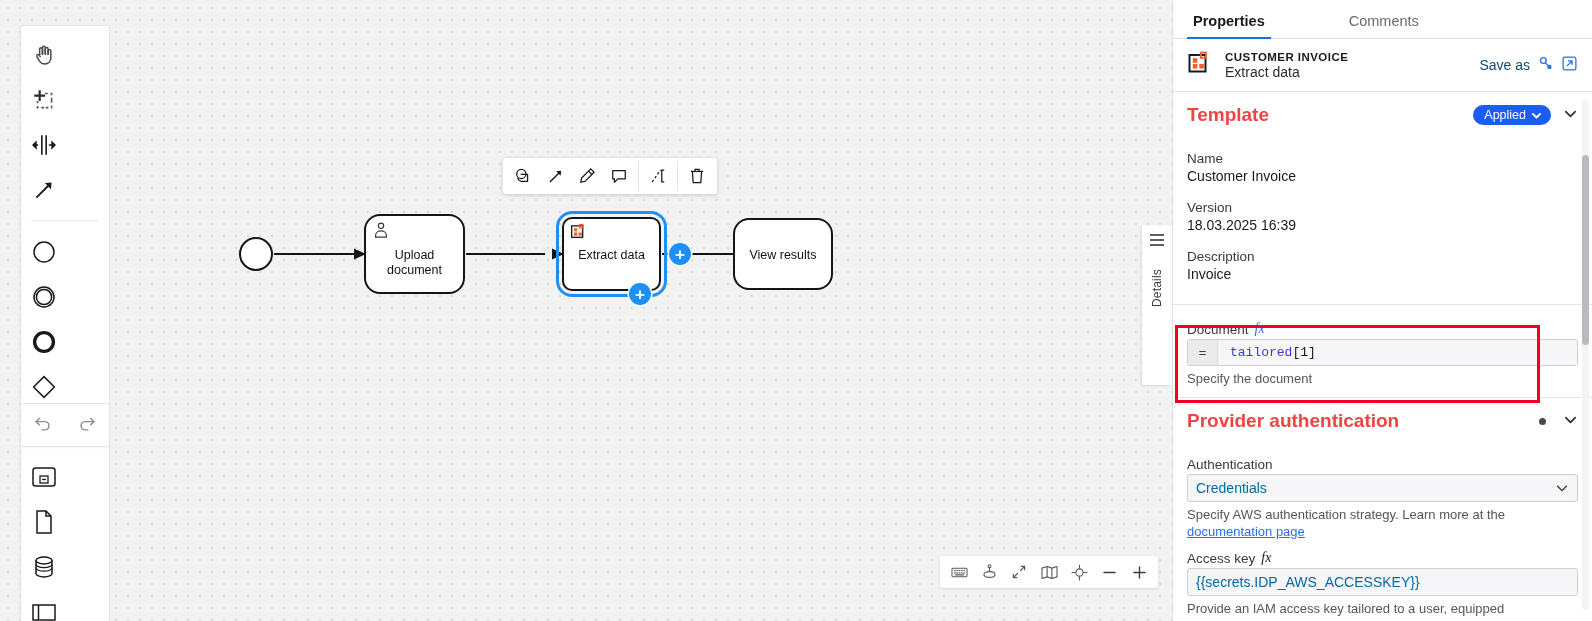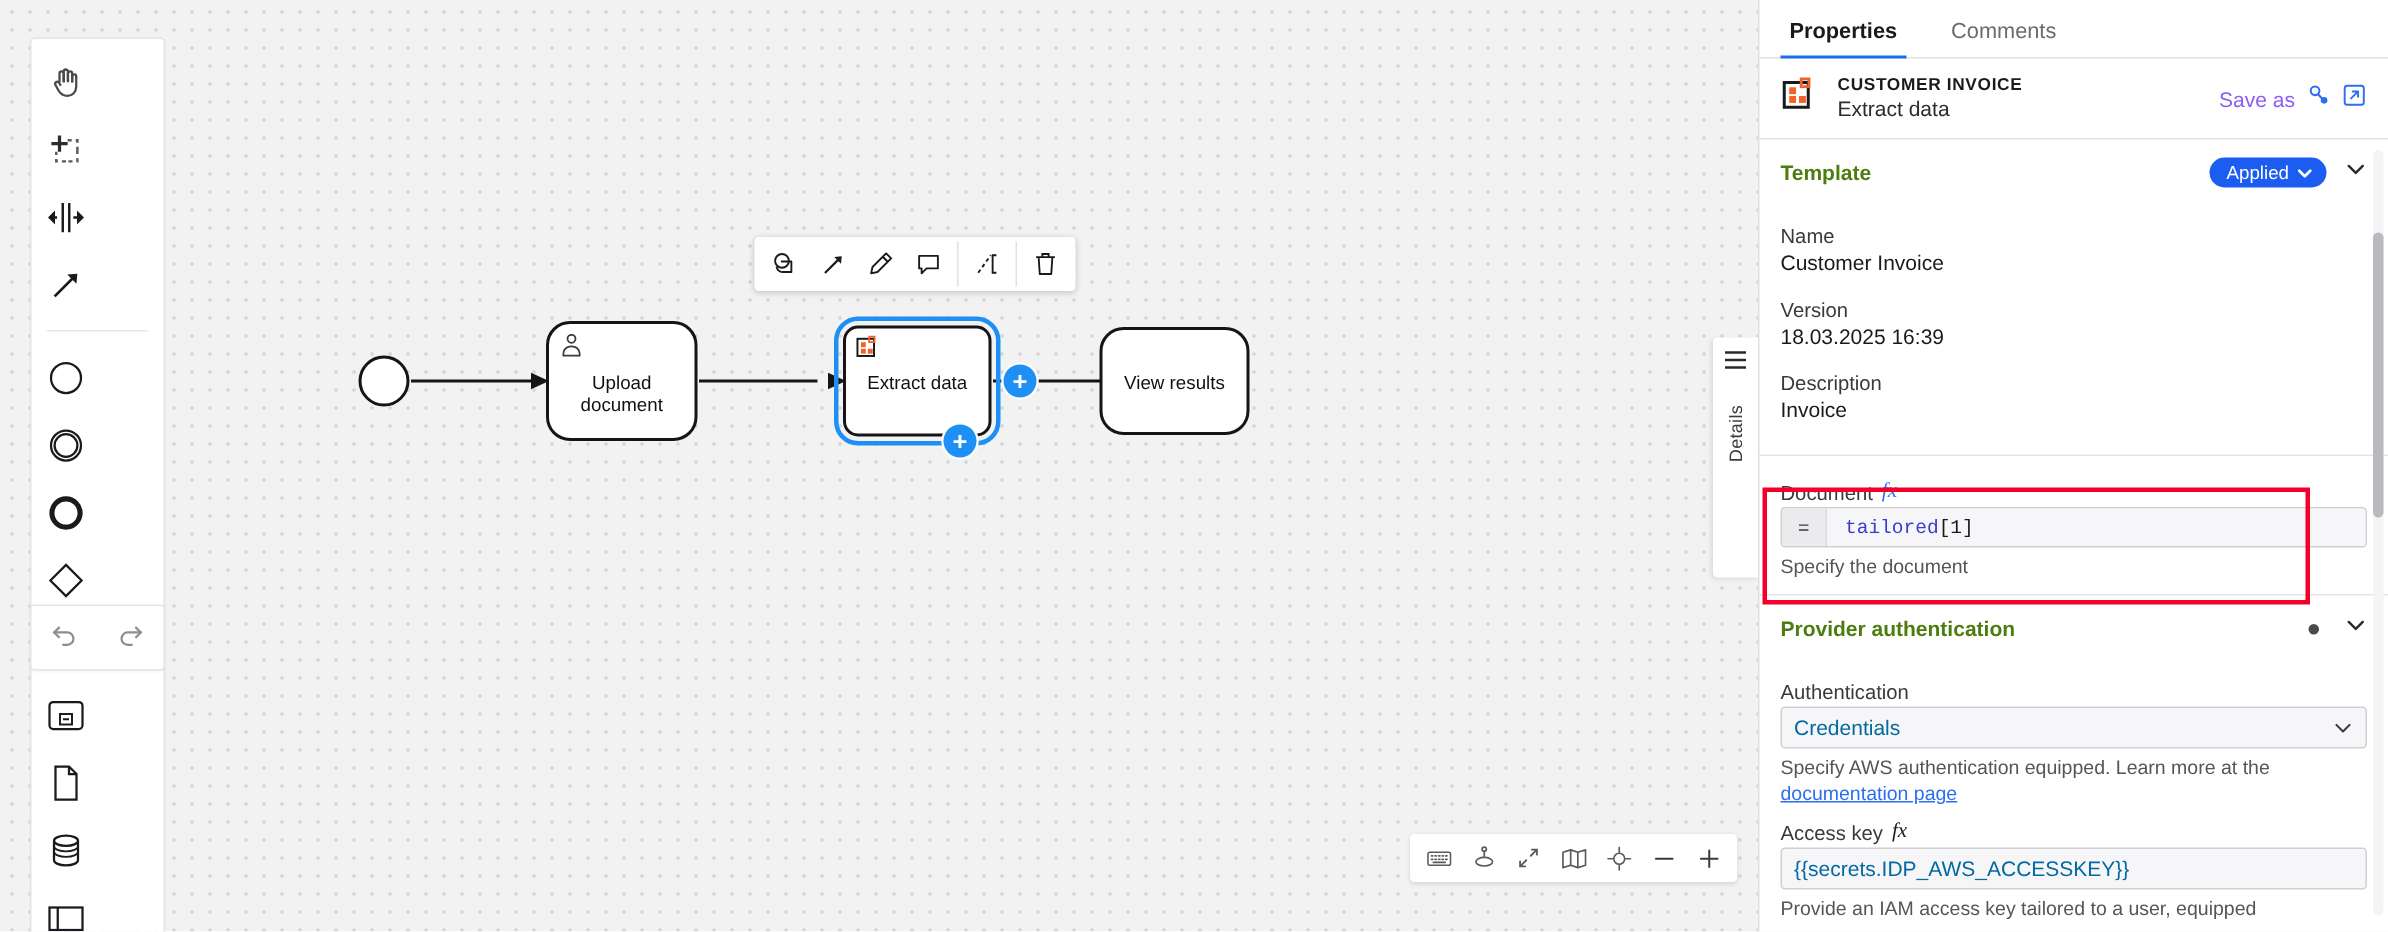--- a/index.html
+++ b/index.html
@@ -153,20 +153,21 @@
     background: #ffffff;
     border-left: 1px solid #e0e0e2;
     display: flex; flex-direction: column;
   }
   #tabs {
     height: 39px;
     display: flex; align-items: flex-end;
     padding-left: 14px;
     border-bottom: 1px solid #e2e2e4;
     flex: 0 0 auto;
+    gap: 48px;
   }
   .tab {
     font-size: 14.5px;
     padding: 0 6px 9px 6px;
     margin-right: 24px;
     color: #6b6b70;
     cursor: pointer;
     position: relative;
   }
   .tab.active { color: #1a1a1a; font-weight: bold; }
@@ -181,34 +182,34 @@
     border-bottom: 1px solid #e2e2e4;
     flex: 0 0 auto;
   }
   #panel-header .hdr-text { margin-left: 12px; flex: 1; }
   .hdr-title {
     font-size: 11.5px; font-weight: bold; letter-spacing: .45px;
     color: #1a1a1a;
   }
   .hdr-sub { font-size: 14px; color: #2c2c30; margin-top: 1px; }
   .hdr-actions { display: flex; align-items: center; gap: 7px; }
-  .save-as { font-size: 14px; color: #8b5cf6; cursor: pointer; }
+  .save-as { font-size: 14px; color: #0c4a6e; cursor: pointer; }
 
   #panel-body {
     flex: 1 1 auto;
     overflow: hidden;
     position: relative;
   }
   .section { border-bottom: 1px solid #e4e4e6; padding: 0 0 10px 0; }
   .section-head {
     display: flex; align-items: center;
     padding: 12px 14px 9px 14px;
     cursor: pointer;
   }
-  .section-title { font-size: 14px; font-weight: bold; color: #4d7c0f; flex: 1; }
+  .section-title { font-size: 19px; font-weight: bold; color: #ef4444; flex: 1; }
   .badge {
     background: #1a5df0; color: #fff;
     border-radius: 11px;
     font-size: 12.5px;
     padding: 3px 9px 3px 11px;
     display: flex; align-items: center; gap: 5px;
     cursor: pointer;
     margin-right: 12px;
   }
   .dot-ind {
@@ -633,21 +634,21 @@
             <select class="inp">
               <option>Credentials</option>
             </select>
             <span class="sc">
               <svg width="14" height="14" viewBox="0 0 16 16" fill="none" stroke="#3a3a3e" stroke-width="1.6">
                   <path d="M3 6 8 11 13 6" stroke-linecap="round" stroke-linejoin="round"></path>
                 </svg>
             </span>
           </div>
           <div class="hint">
-            <span>Specify AWS authentication equipped. Learn more at the </span><span class="link">documentation page</span>
+            <span>Specify AWS authentication strategy. Learn more at the </span><span class="link">documentation page</span>
           </div>
           <div class="fld-label" style="margin-top:10px;">
             <span>Access key</span>
             <span class="fx dark">fx</span>
           </div>
           <input class="inp" value="{{secrets.IDP_AWS_ACCESSKEY}}" style="">
           <div class="hint">Provide an IAM access key tailored to a user, equipped</div>
         </div>
       </div>
 

